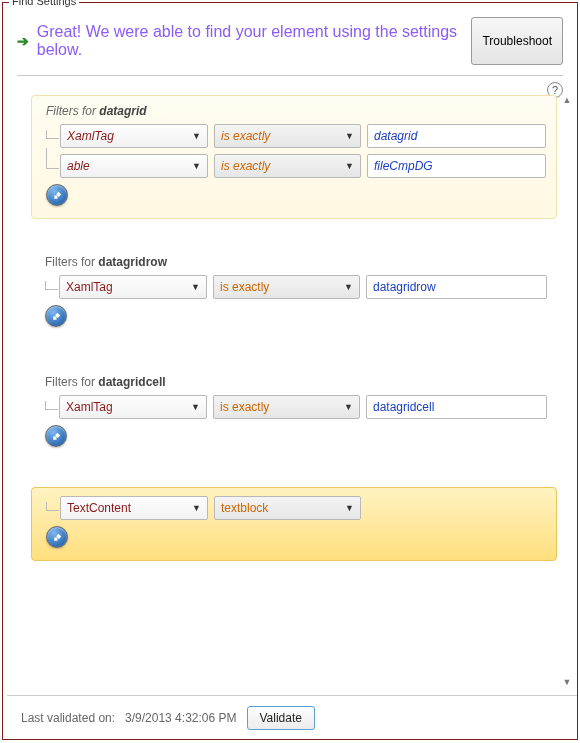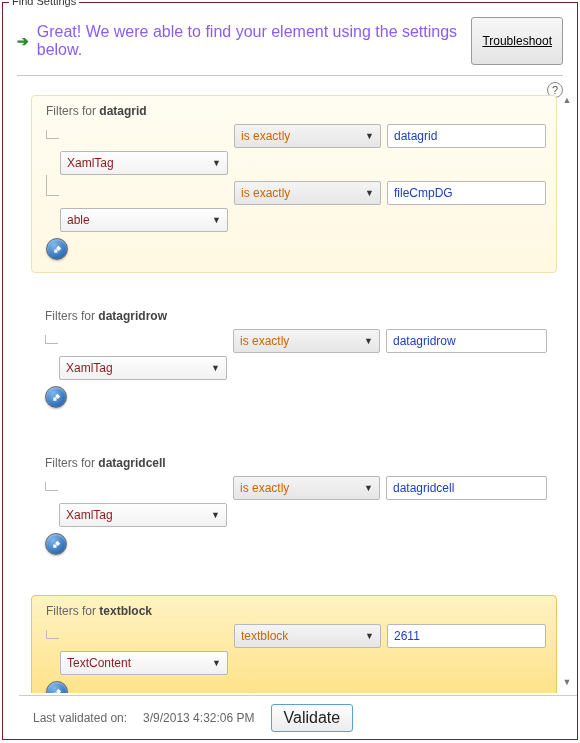--- a/index.html
+++ b/index.html
@@ -46,21 +46,20 @@
     flex: 1;
     font-size: 16px;
   }
   .ts-btn {
     background: linear-gradient(#f7f7f7,#e4e4e4);
     border: 1px solid #9a9a9a;
     border-radius: 3px;
     padding: 16px 10px;
     font-size: 12px;
     cursor: pointer;
-    text-decoration: underline;
   }
   .hr {
     height: 1px;
     background: #c8c8c8;
     box-shadow: 0 1px 0 #fff;
     margin: 0 14px;
   }
   .help-row {
     text-align: right;
     padding: 6px 14px 2px 0;
@@ -88,20 +87,21 @@
   }
   .filter-section {
     margin-bottom: 28px;
     padding: 8px 10px 12px 10px;
     border-radius: 4px;
   }
   .section-normal { background: transparent; }
   .section-hl1 {
     background: linear-gradient(#fffdf2,#fff8e2);
     border: 1px solid #f0e2b0;
+    font-style: italic;
   }
   .section-hl2 {
     background: linear-gradient(#fff3c2,#ffdf7e);
     border: 1px solid #e9c65a;
   }
   .filter-title {
     color: #666;
     font-size: 12px;
     margin-bottom: 6px;
     padding-left: 4px;
@@ -131,55 +131,55 @@
     height: 24px;
     display: flex;
     align-items: center;
     padding: 0 6px;
     font-size: 12px;
     position: relative;
     border-radius: 2px;
   }
   .combo { justify-content: space-between; cursor: pointer; }
   .combo .caret { font-size: 9px; color: #333; margin-left: 4px; }
-  .combo-prop { width: 168px; color: #8a1a1a; margin-top: 27px; }
+  .combo-prop { width: 148px; color: #8a1a1a; }
   .combo-op   { width: 147px; color: #cc6600; background: linear-gradient(#f4f4f4,#e6e6e6); }
   .text-input { flex: 1; background: #fff; color: #1a3fbf; }
   .round-btn-row { margin-left: 4px; margin-top: 6px; }
   .round-btn {
     width: 22px; height: 22px;
     border-radius: 50%;
     background: radial-gradient(circle at 35% 30%, #7fb8ef, #2e6db5 70%);
     border: 1px solid #6a6a6a;
     display: inline-flex;
     align-items: center;
     justify-content: center;
     color: #fff;
     font-size: 11px;
     cursor: pointer;
     box-shadow: inset 0 1px 2px rgba(255,255,255,.5), 0 1px 2px rgba(0,0,0,.25);
   }
   .footer {
     position: absolute;
-    bottom: 0; left: 16px; right: 0;
+    bottom: 0; left: 4px; right: 0;
     height: 44px;
     border-top: 1px solid #ccc;
     display: flex;
     align-items: center;
     padding: 0 14px;
-    gap: 16px;
+    gap: 10px;
     color: #666;
     background: #fff;
   }
   .validate-btn {
     background: linear-gradient(#fdfdfd,#ececec);
     border: 1px solid #5a9fd6;
     border-radius: 3px;
     padding: 4px 12px;
-    font-size: 16px;
+    font-size: 12px;
     cursor: pointer;
     color: #222;
   }
   .vscroll {
     position: absolute;
     right: 3px;
     top: 90px;
     bottom: 50px;
     width: 14px;
   }
@@ -279,32 +279,28 @@
             <span>datagridcell</span>
           </div>
         </div>
         <div class="round-btn-row"><span class="round-btn">
             <svg width="11" height="11" viewBox="0 0 24 24">
               <path fill="#fff" d="M5 19 L5 12 L12 12 L9 9 L14 4 L20 10 L15 15 L12 12 L12 19 Z"></path>
             </svg>
           </span></div>
       </div>
       <div class="filter-section section-hl2">
-        <div class="filter-title"><span>Filters for </span><b>textblock</b></div>
         <div class="filter-row first">
           <div class="combo combo-prop">
             <span>TextContent</span>
             <span class="caret">▼</span>
           </div>
           <div class="combo combo-op">
             <span>textblock</span>
             <span class="caret">▼</span>
-          </div>
-          <div class="text-input">
-            <span>2611</span>
           </div>
         </div>
         <div class="round-btn-row"><span class="round-btn">
             <svg width="11" height="11" viewBox="0 0 24 24">
               <path fill="#fff" d="M5 19 L5 12 L12 12 L9 9 L14 4 L20 10 L15 15 L12 12 L12 19 Z"></path>
             </svg>
           </span></div>
       </div>
     </div>
 

